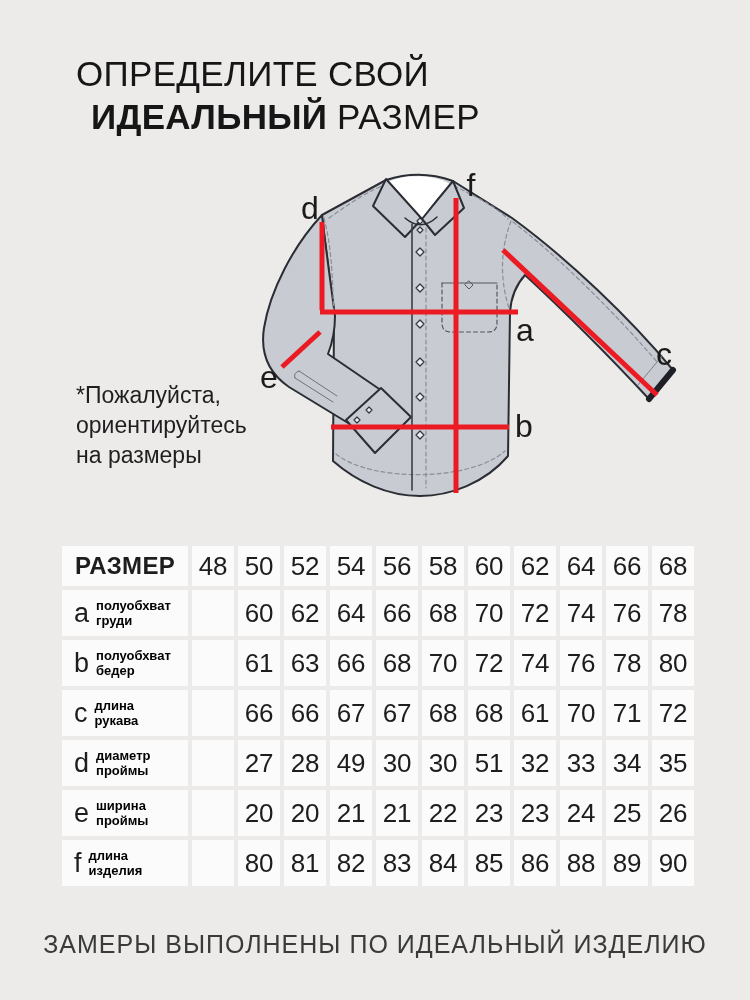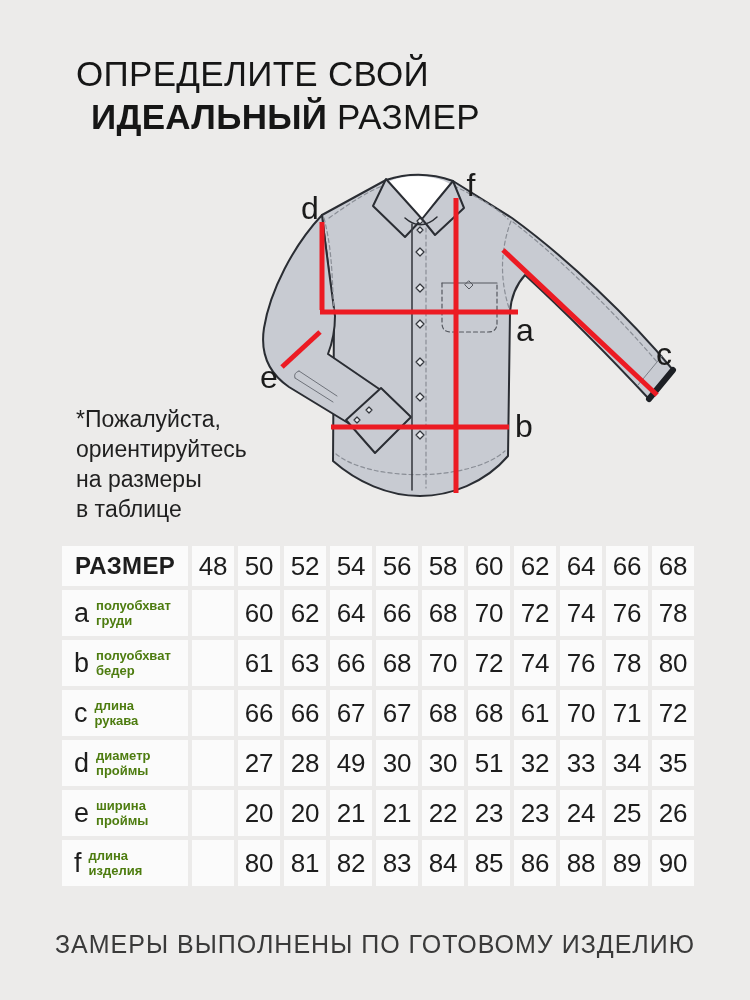--- a/index.html
+++ b/index.html
@@ -13,33 +13,33 @@
 
   
   .title{position:absolute;left:76px;top:52px;color:#161616;font-size:35px;line-height:43px;font-weight:500;letter-spacing:.3px;}
   .title .bold{font-weight:800;margin-left:15px;}
   .title .rest{margin-left:.28em;}
 
   
   .shirt-wrap{position:absolute;left:245px;top:158px;width:460px;height:352px;}
 
   
-  .note{position:absolute;left:76px;top:404px;color:#1f1f1f;font-size:23px;line-height:30px;font-weight:400;}
+  .note{position:absolute;left:76px;top:380px;color:#1f1f1f;font-size:23px;line-height:30px;font-weight:400;}
 
   
   .size-table{position:absolute;left:62px;top:546px;width:632px;}
   .trow{display:flex;gap:4px;margin-bottom:4px;height:46px;}
   .trow.thead{height:40px;}
   .tcell{background:#FBFBFB;display:flex;align-items:center;justify-content:center;color:#1d1d1d;}
   .label-cell{width:126px;flex:none;justify-content:flex-start;padding-left:9px;box-sizing:border-box;}
   .num-cell{flex:1;font-size:26px;font-weight:500;letter-spacing:-.3px;}
   .header-label{font-weight:700;font-size:24px;justify-content:center;padding-left:0;letter-spacing:.3px;}
   .row-letter{font-size:27px;font-weight:500;margin-right:7px;margin-left:3px;line-height:1;}
   .row-desc{display:flex;flex-direction:column;justify-content:center;}
-  .row-desc div{font-size:13px;font-weight:700;line-height:15px;color:#4d7c0f;}
+  .row-desc div{font-size:13px;font-weight:700;line-height:15px;color:#000000;}
 
   
   .footer{position:absolute;left:0;top:930px;width:750px;text-align:center;color:#3a3a3a;
           font-size:25px;font-weight:400;letter-spacing:1px;}
 </style>
 </head>
 <body>
 
 <div class="page">
 
@@ -127,21 +127,20 @@
           <text x="279" y="279">b</text>
         </g>
       </g>
     </svg>
   </div>
 
   <div class="note">
     <div>*Пожалуйста,</div>
     <div>ориентируйтесь</div>
     <div>на размеры</div>
-    <div>в таблице</div>
   </div>
 
   <div class="size-table">
       <div class="trow thead">
         <div class="tcell label-cell header-label">РАЗМЕР</div>
         <div class="tcell num-cell">48</div>
         <div class="tcell num-cell">50</div>
         <div class="tcell num-cell">52</div>
         <div class="tcell num-cell">54</div>
         <div class="tcell num-cell">56</div>
@@ -267,15 +266,15 @@
         <div class="tcell num-cell">83</div>
         <div class="tcell num-cell">84</div>
         <div class="tcell num-cell">85</div>
         <div class="tcell num-cell">86</div>
         <div class="tcell num-cell">88</div>
         <div class="tcell num-cell">89</div>
         <div class="tcell num-cell">90</div>
       </div>
     </div>
 
-  <div class="footer">ЗАМЕРЫ ВЫПОЛНЕНЫ ПО ГОТОВОМУ ИЗДЕЛИЮ</div>
+  <div class="footer">ЗАМЕРЫ ВЫПОЛНЕНЫ ПО ИДЕАЛЬНЫЙ ИЗДЕЛИЮ</div>
 
 </div>
 
 </body></html>

